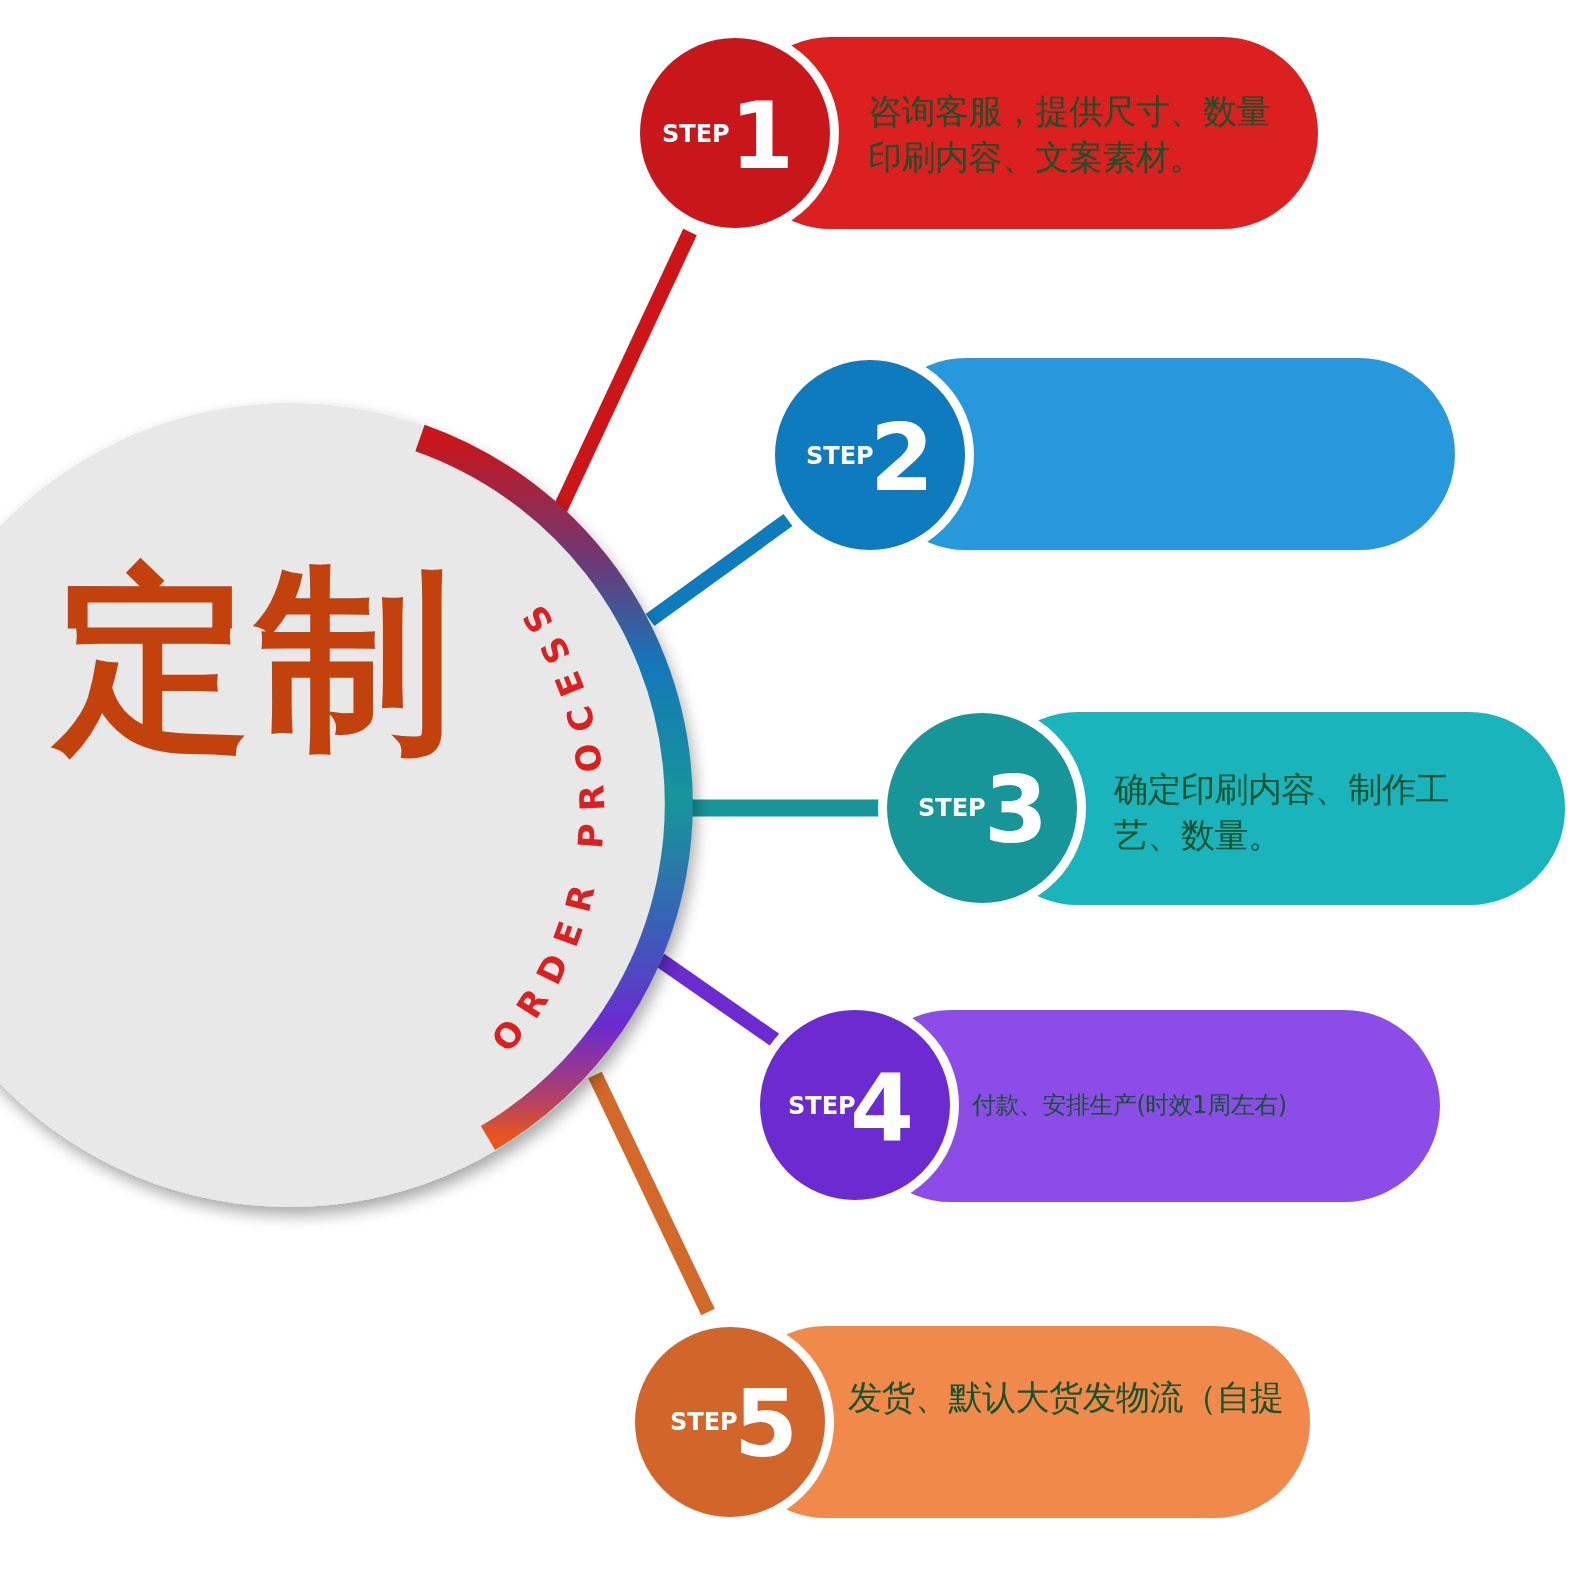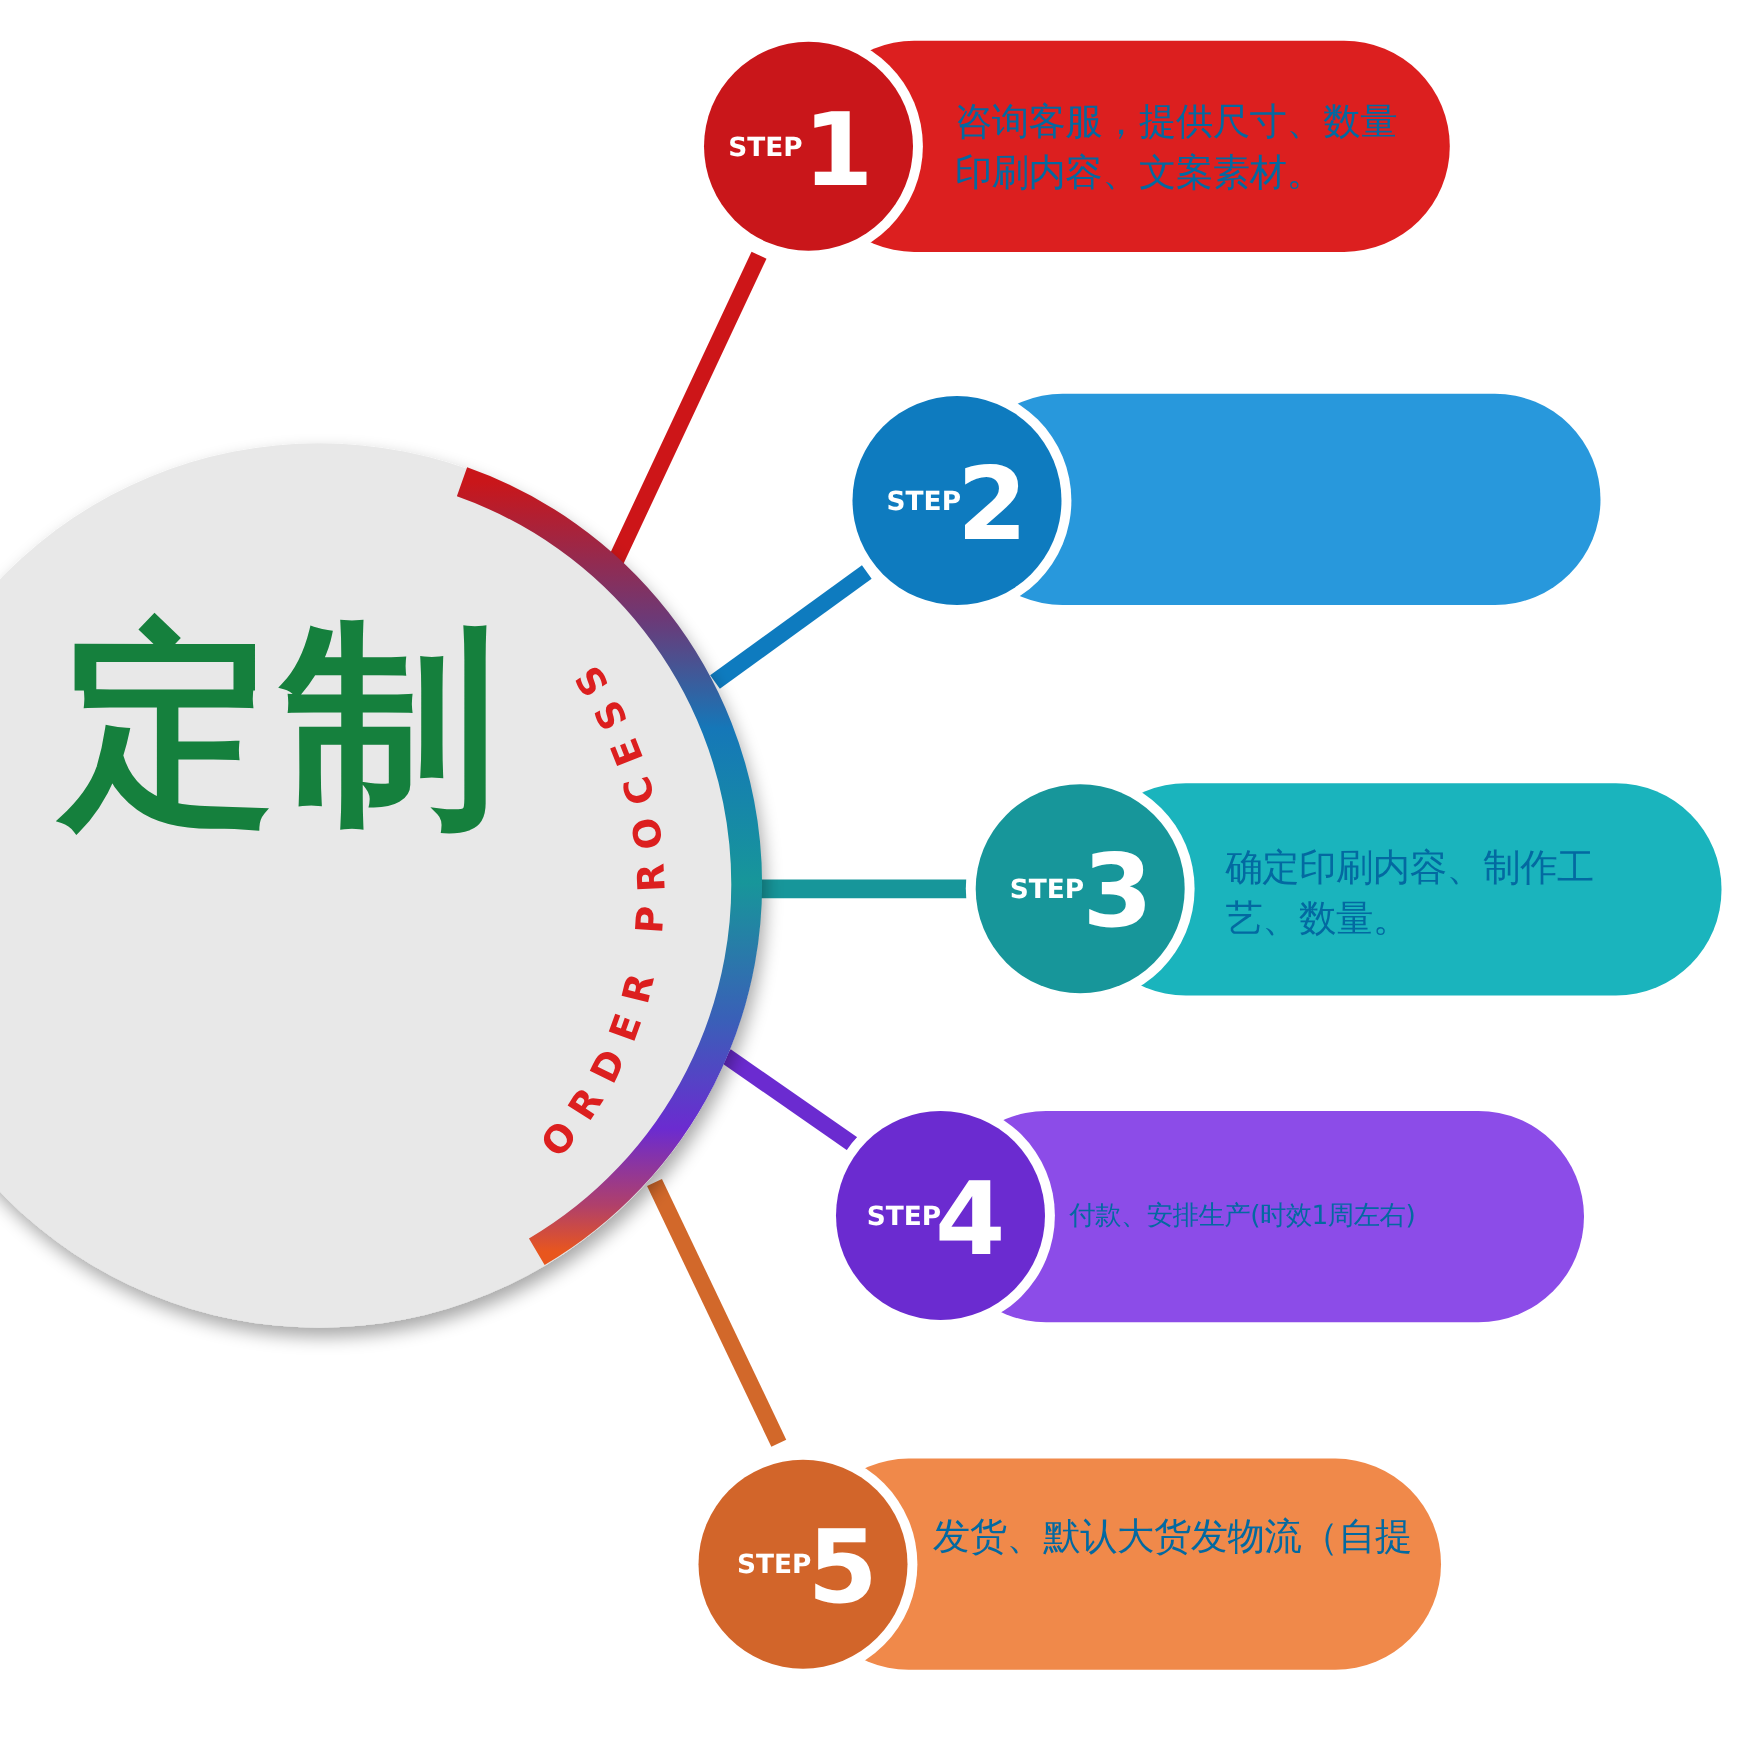--- a/index.html
+++ b/index.html
@@ -1,21 +1,21 @@
 <!DOCTYPE html>
 <html><head>
 <meta charset="utf-8">
 <style>
   html, body { margin: 0; padding: 0; background: #ffffff; }
   body { width: 1594px; height: 1596px; position: relative; overflow: hidden;
          font-family: "DejaVu Sans", "Liberation Sans", sans-serif; }
   #stage { position: absolute; left: 0; top: 0; width: 1594px; height: 1596px; }
-  .pill-text { position: absolute; color: #0369a1; font-size: 34px; line-height: 46px;
+  .pill-text { position: absolute; color: #14532d; font-size: 34px; line-height: 46px;
                font-family: "DejaVu Sans", sans-serif; white-space: nowrap; letter-spacing: -0.5px; }
-  .title { position: absolute; color: #15803d; font-weight: bold;
+  .title { position: absolute; color: #c2410c; font-weight: bold;
            font-family: "DejaVu Sans", sans-serif; font-size: 196px; line-height: 210px;
            letter-spacing: 6px; }
 </style>
 </head>
 <body>
 
 <div id="stage">
   <svg width="1594" height="1596" viewBox="0 0 1594 1596" xmlns="http://www.w3.org/2000/svg" style="position:absolute;left:0;top:0">
     <defs>
       <linearGradient id="ringGrad" x1="0" y1="0" x2="0" y2="1">

